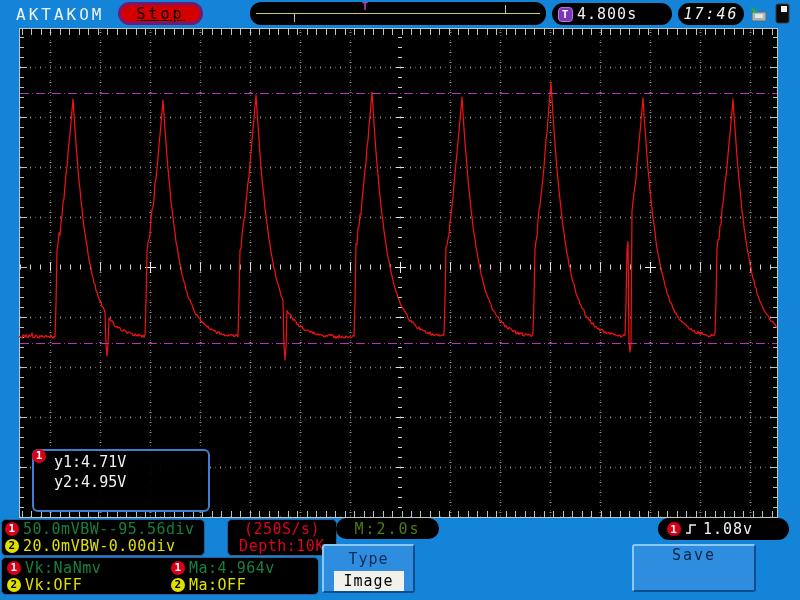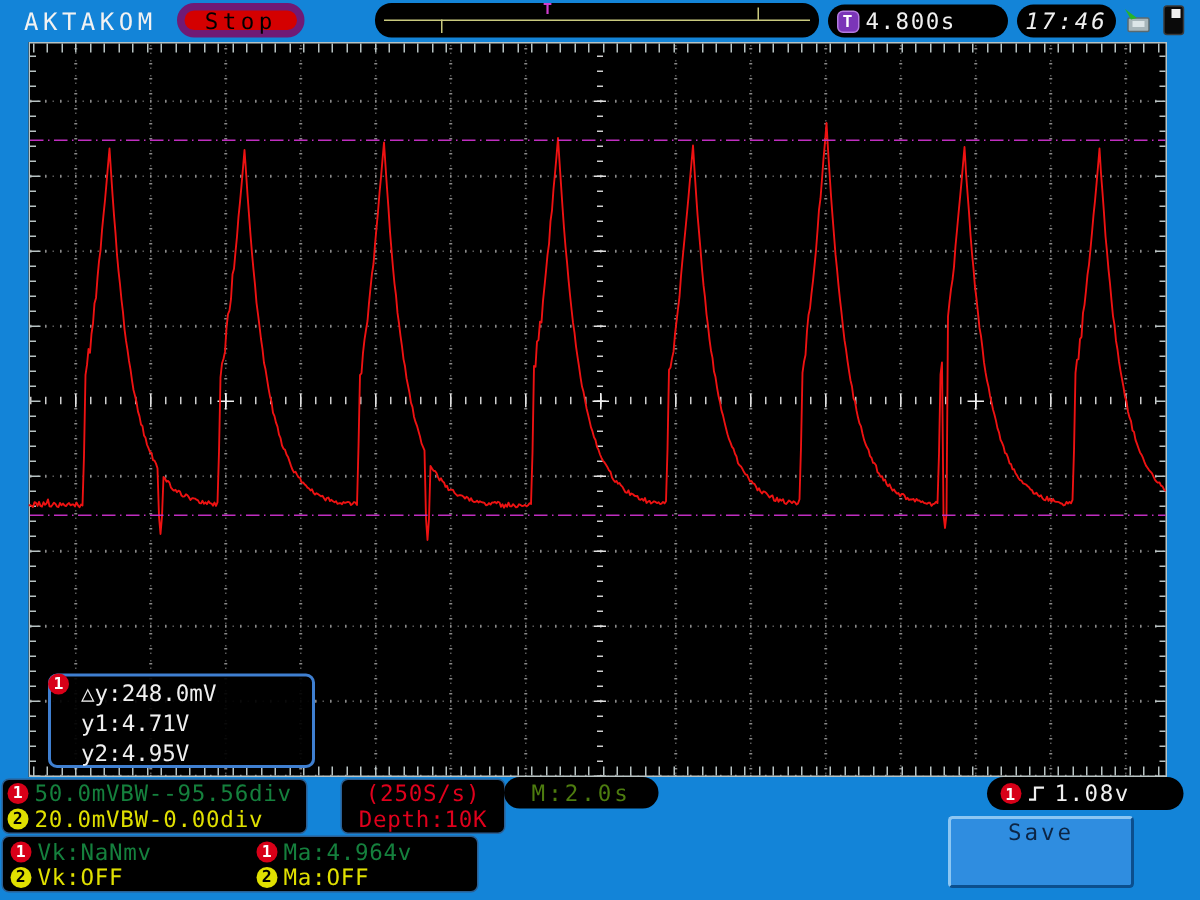--- a/index.html
+++ b/index.html
@@ -5,22 +5,22 @@
   html,body{margin:0;padding:0;background:#222;}
   .screen{
     position:relative;width:800px;height:600px;overflow:hidden;
     background:#1384d8;
     font-family:"DejaVu Sans Mono","Liberation Mono",monospace;
     -webkit-font-smoothing:none;
   }
   
   .brand{position:absolute;left:16px;top:5px;font-size:16px;letter-spacing:3px;color:#f2f2f2;}
   .stoppill{position:absolute;left:118px;top:2px;width:85px;height:23px;border-radius:12px;
-    background:#d40000;border:5px solid #701a75;color:#000;font-size:15px;letter-spacing:3px;
-    display:flex;align-items:center;justify-content:center;box-sizing:border-box;cursor:pointer;}
+    background:#d40000;border:3px solid #701a75;color:#000;font-size:15px;letter-spacing:3px;
+    display:flex;align-items:center;justify-content:center;box-sizing:border-box;cursor:pointer;text-decoration:underline;}
   .trigposbar{position:absolute;left:250px;top:2px;width:296px;height:23px;border-radius:11px;background:#000;}
   .trig-line{position:absolute;left:6px;right:6px;top:11px;height:1px;background:#c9c97e;}
   .trig-tick-left{position:absolute;left:44px;top:11px;width:1px;height:9px;background:#c9c97e;}
   .trig-tick-right{position:absolute;left:255px;top:3px;width:1px;height:9px;background:#c9c97e;}
   .trig-t{position:absolute;left:112px;top:0px;color:#cf3ccf;font-size:10px;font-weight:bold;line-height:10px;}
   .tpill{position:absolute;left:552px;top:3px;width:120px;height:22px;border-radius:11px;background:#000;
     display:flex;align-items:center;gap:4px;padding-left:6px;box-sizing:border-box;color:#f0f0f0;font-size:15px;letter-spacing:1px;}
   .tbadge{width:15px;height:15px;border-radius:4px;background:#7b35b8;border:1px solid #b37ae0;color:#fff;
     font-size:11px;font-weight:bold;display:flex;align-items:center;justify-content:center;box-sizing:border-box;}
   .clockpill{position:absolute;left:678px;top:3px;width:66px;height:22px;border-radius:11px;background:#000;
@@ -109,21 +109,20 @@
           <path d="M0 308.9L1 308.7L2 309.2L3 310.0L4 306.8L5 307.3L6 309.3L7 306.6L8 309.2L9 309.7L10 306.8L11 308.5L12 307.7L13 304.9L14 309.5L15 309.8L16 308.5L17 307.1L18 308.0L19 309.7L20 310.0L21 307.3L22 308.8L23 307.7L24 308.9L25 309.4L26 308.1L27 307.4L28 308.9L29 308.3L30 308.3L31 309.6L32 307.0L33 308.9L34 310.2L35 308.4L36 309.0L37 275.8L38 221.9L39 215.3L40 204.7L41 207.2L42 194.5L43 187.7L44 174.1L45 170.6L46 157.1L47 146.3L48 139.0L49 125.6L50 115.2L51 105.5L52 94.1L53 82.2L54 71.0L55 86.4L56 101.6L57 115.4L58 127.4L59 141.8L60 152.6L61 161.5L62 172.0L63 180.2L64 191.4L65 199.1L66 205.3L67 212.6L68 218.2L69 225.6L70 232.0L71 235.8L72 240.0L73 246.4L74 249.6L75 255.0L76 256.1L77 262.3L78 263.8L79 268.5L80 270.8L81 273.4L82 273.9L83 278.7L84 279.1L85 281.1L86 284.2L87 316.3L88 328.0L89 316.3L90 290.0L91 291.0L92 293.1L93 292.6L94 293.8L95 297.1L96 298.3L97 299.1L98 298.5L99 300.1L100 299.1L101 299.7L102 302.4L103 303.1L104 302.9L105 301.5L106 302.2L107 303.6L108 305.3L109 304.2L110 304.2L111 304.4L112 305.1L113 305.6L114 307.4L115 307.6L116 305.9L117 307.8L118 306.9L119 308.1L120 306.1L121 307.4L122 307.7L123 309.1L124 307.0L125 309.3L126 306.9L127 273.2L128 223.5L129 214.3L130 211.2L131 206.6L132 190.6L133 181.4L134 179.0L135 171.3L136 154.9L137 151.2L138 139.9L139 129.7L140 116.4L141 106.8L142 95.8L143 83.9L144 72.0L145 86.4L146 101.7L147 115.2L148 128.6L149 140.9L150 151.8L151 161.7L152 173.9L153 181.5L154 189.4L155 198.0L156 204.8L157 214.0L158 218.2L159 224.6L160 230.9L161 236.3L162 239.9L163 247.3L164 249.4L165 253.8L166 256.4L167 261.7L168 264.0L169 269.0L170 271.1L171 271.8L172 275.0L173 276.6L174 279.6L175 282.6L176 285.2L177 287.0L178 286.5L179 288.4L180 290.2L181 290.4L182 293.7L183 293.6L184 294.8L185 295.7L186 297.1L187 297.7L188 299.0L189 298.2L190 300.6L191 301.7L192 300.8L193 301.4L194 302.1L195 302.9L196 302.5L197 304.2L198 305.6L199 303.9L200 303.7L201 306.1L202 305.2L203 306.2L204 306.8L205 306.1L206 307.9L207 307.5L208 307.4L209 308.1L210 306.7L211 307.3L212 306.9L213 306.6L214 306.9L215 308.6L216 308.0L217 306.7L218 307.1L219 308.6L220 269.6L221 222.1L222 220.8L223 207.2L224 198.4L225 192.0L226 186.0L227 174.1L228 164.0L229 154.3L230 148.0L231 135.2L232 124.0L233 113.2L234 100.6L235 90.2L236 78.4L237 67.0L238 82.5L239 97.3L240 111.1L241 126.6L242 138.8L243 150.5L244 161.2L245 168.9L246 180.6L247 187.6L248 195.9L249 202.9L250 211.4L251 216.2L252 224.1L253 229.0L254 234.0L255 240.6L256 243.4L257 249.8L258 253.3L259 255.9L260 259.5L261 263.0L262 267.6L263 269.9L264 272.3L265 317.7L266 332.0L267 317.7L268 282.6L269 284.3L270 285.9L271 286.0L272 287.3L273 290.1L274 292.3L275 290.9L276 292.8L277 293.6L278 296.6L279 295.9L280 298.8L281 298.6L282 298.4L283 298.6L284 300.6L285 301.6L286 302.5L287 302.2L288 302.1L289 302.4L290 303.1L291 304.4L292 303.2L293 303.9L294 305.8L295 304.1L296 306.0L297 306.7L298 306.6L299 305.8L300 307.0L301 306.2L302 306.8L303 307.0L304 307.3L305 308.9L306 308.6L307 307.4L308 308.4L309 307.0L310 307.1L311 306.6L312 307.5L313 306.5L314 307.0L315 309.9L316 308.2L317 310.5L318 308.4L319 309.9L320 307.1L321 309.5L322 309.6L323 308.1L324 309.1L325 310.2L326 309.9L327 308.2L328 308.6L329 309.3L330 309.2L331 308.6L332 309.6L333 308.9L334 307.5L335 308.0L336 273.9L337 216.0L338 216.5L339 199.7L340 198.6L341 186.4L342 187.0L343 172.6L344 162.9L345 152.8L346 141.9L347 134.8L348 119.4L349 112.2L350 98.0L351 87.6L352 76.3L353 64.0L354 79.7L355 94.9L356 110.0L357 124.0L358 136.5L359 146.6L360 158.3L361 168.5L362 178.0L363 187.1L364 193.8L365 202.9L366 209.7L367 216.3L368 223.4L369 229.7L370 233.2L371 238.7L372 244.1L373 248.1L374 252.4L375 256.9L376 259.6L377 263.5L378 265.3L379 269.9L380 271.8L381 275.0L382 277.3L383 279.2L384 280.3L385 281.9L386 283.5L387 285.6L388 286.5L389 290.3L390 292.0L391 293.3L392 292.6L393 294.5L394 294.0L395 295.6L396 296.6L397 298.5L398 300.3L399 300.5L400 298.9L401 302.0L402 301.0L403 301.5L404 302.5L405 302.8L406 302.7L407 304.9L408 305.2L409 304.5L410 305.8L411 304.0L412 307.3L413 306.4L414 305.9L415 307.6L416 307.0L417 306.2L418 306.6L419 307.4L420 306.8L421 308.0L422 307.7L423 306.6L424 307.6L425 306.2L426 271.6L427 218.5L428 217.0L429 210.9L430 206.6L431 194.9L432 186.4L433 178.0L434 169.8L435 156.0L436 145.0L437 134.8L438 124.5L439 114.0L440 103.3L441 91.5L442 80.5L443 69.0L444 85.2L445 100.4L446 115.0L447 126.6L448 138.4L449 151.2L450 162.1L451 170.3L452 181.5L453 189.1L454 198.4L455 205.8L456 210.6L457 219.7L458 223.4L459 230.2L460 236.0L461 240.2L462 245.7L463 248.9L464 253.4L465 257.5L466 261.5L467 264.8L468 267.1L469 269.9L470 271.1L471 274.5L472 276.3L473 280.8L474 282.2L475 283.0L476 284.7L477 286.7L478 288.4L479 288.5L480 290.7L481 293.0L482 292.7L483 294.3L484 294.6L485 296.4L486 298.9L487 297.5L488 299.7L489 301.0L490 299.6L491 299.9L492 300.8L493 302.2L494 303.7L495 302.8L496 302.3L497 305.7L498 306.0L499 303.8L500 306.5L501 304.9L502 305.8L503 304.8L504 307.5L505 308.0L506 306.9L507 305.6L508 306.4L509 307.4L510 306.2L511 306.8L512 308.4L513 307.6L514 304.8L515 270.2L516 220.4L517 213.2L518 208.7L519 192.5L520 182.0L521 177.5L522 167.6L523 159.3L524 149.2L525 138.9L526 125.8L527 111.7L528 104.3L529 91.3L530 77.8L531 66.8L532 54.0L533 71.4L534 87.0L535 102.5L536 115.9L537 128.7L538 141.6L539 151.3L540 162.2L541 171.7L542 180.4L543 190.0L544 198.8L545 204.9L546 212.6L547 219.2L548 225.6L549 229.7L550 237.5L551 239.5L552 245.6L553 250.4L554 254.3L555 256.3L556 261.0L557 265.1L558 268.0L559 270.2L560 271.8L561 276.0L562 277.2L563 280.5L564 280.8L565 282.2L566 286.9L567 287.7L568 289.8L569 289.4L570 292.4L571 291.7L572 294.6L573 296.2L574 294.8L575 297.2L576 299.1L577 298.3L578 300.0L579 301.1L580 300.7L581 302.8L582 301.3L583 301.3L584 302.3L585 304.8L586 303.9L587 305.3L588 304.9L589 305.0L590 304.6L591 306.3L592 304.6L593 305.7L594 305.7L595 306.8L596 306.2L597 307.2L598 307.5L599 307.9L600 307.1L601 307.2L602 309.2L603 308.1L604 307.7L605 306.5L606 307.4L607 274.7L608 221.8L609 213.6L610 314.9L611 324.0L612 314.9L613 183.0L614 173.4L615 164.7L616 158.6L617 149.9L618 135.9L619 125.5L620 114.5L621 104.0L622 93.3L623 81.5L624 70.0L625 87.2L626 100.5L627 113.6L628 128.7L629 141.0L630 151.0L631 163.2L632 171.2L633 180.8L634 190.6L635 196.1L636 204.2L637 213.6L638 220.1L639 225.7L640 229.8L641 235.8L642 240.1L643 245.0L644 248.5L645 252.6L646 257.6L647 260.2L648 265.2L649 267.1L650 269.6L651 274.0L652 274.6L653 277.1L654 280.9L655 281.4L656 284.8L657 284.8L658 287.5L659 288.9L660 290.8L661 292.1L662 292.4L663 294.2L664 294.6L665 295.0L666 296.0L667 296.8L668 298.3L669 298.8L670 301.0L671 301.2L672 300.5L673 302.2L674 303.0L675 302.2L676 304.2L677 305.2L678 305.5L679 303.1L680 305.9L681 304.4L682 306.5L683 304.6L684 306.3L685 306.5L686 306.6L687 306.8L688 307.5L689 307.8L690 309.0L691 308.6L692 306.6L693 307.7L694 306.6L695 307.5L696 305.3L697 272.5L698 220.6L699 211.9L700 211.4L701 198.1L702 196.7L703 180.6L704 175.2L705 165.8L706 155.1L707 148.4L708 137.9L709 127.0L710 115.4L711 105.9L712 94.8L713 83.0L714 71.0L715 87.5L716 100.4L717 114.2L718 129.5L719 139.8L720 151.6L721 161.0L722 172.3L723 182.7L724 188.6L725 199.3L726 205.0L727 213.1L728 219.2L729 224.7L730 230.0L731 236.4L732 239.6L733 246.5L734 250.3L735 252.7L736 259.0L737 259.9L738 265.2L739 267.9L740 270.8L741 273.6L742 275.1L743 277.3L744 280.1L745 282.4L746 283.8L747 285.4L748 286.4L749 287.6L750 289.8L751 291.9L752 293.1L753 293.8L754 293.6L755 295.8L756 296.2L757 298.3L758 299.5" stroke="#ee1212" stroke-width="1.25" fill="none" stroke-linejoin="round"></path>
         </g>
       <g id="g-cursors">
           <path d="M1 65.5H758" stroke="#c02ec0" stroke-width="1" fill="none" stroke-dasharray="9 3 1 3"></path>
           <path d="M1 315.5H758" stroke="#c02ec0" stroke-width="1" fill="none" stroke-dasharray="9 3 1 3"></path>
         </g>
     </svg>
 
     <div class="cursorbox">
       <span class="badge red cb-badge">1</span>
-      <div>△y:248.0mV</div>
       <div>y1:4.71V</div>
       <div>y2:4.95V</div>
     </div>
   </div>
 
   <div class="blackbox chbox">
     <div class="irow">
       <span class="badge red">1</span>
       <span class="red-t">50.0mVBW--95.56div</span>
     </div>
@@ -164,18 +163,22 @@
         <span class="badge red">1</span>
         <span class="red-t">Ma:4.964v</span>
       </div>
       <div class="irow">
         <span class="badge yel">2</span>
         <span class="yel-t">Ma:OFF</span>
       </div>
     </div>
   </div>
 
+  <div class="softbtn typebtn">
+    <div class="type-label">Type</div>
+    <div class="type-value">Image</div>
+  </div>
 
   <div class="softbtn savebtn">
     <span>Save</span>
   </div>
 
 </div>
 
 </body></html>

